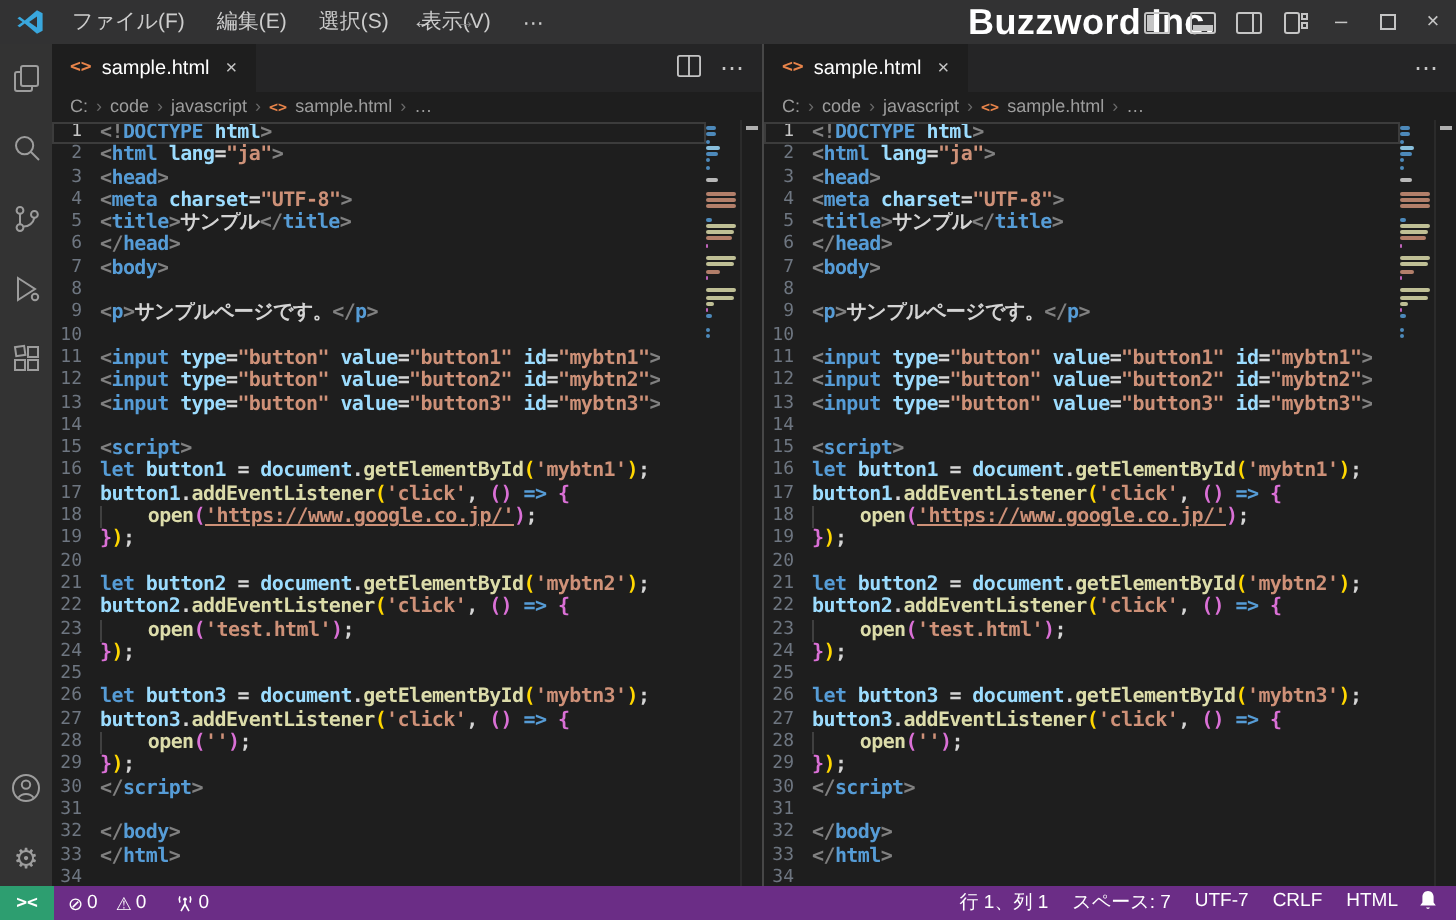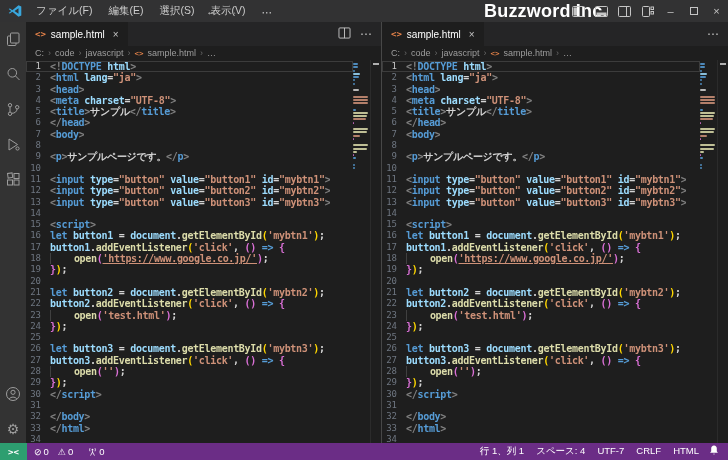--- a/index.html
+++ b/index.html
@@ -414,21 +414,21 @@
       <span class="sb-group" style="margin-left:6px">
         <svg width="9" height="10" viewBox="0 0 10 10">
             <circle cx="5" cy="2.4" r="1" fill="#fff"></circle>
             <path d="M5 3.4 V5 M5 5 L2.8 9 M5 5 L7.2 9 M2.2 0.8 a3.6 3.6 0 0 0 0 3.4 M7.8 0.8 a3.6 3.6 0 0 1 0 3.4" stroke="#fff" fill="none" stroke-width="0.9"></path>
           </svg>
         <span>0</span>
       </span>
     </div>
     <div class="sb-right">
         <span class="sb-item">行 1、列 1</span>
-        <span class="sb-item">スペース: 4</span>
+        <span class="sb-item">スペース: 7</span>
         <span class="sb-item">UTF-7</span>
         <span class="sb-item">CRLF</span>
         <span class="sb-item">HTML</span>
       </div>
     <span style="padding-right:9px">
       <svg width="10" height="11" viewBox="0 0 10 11">
           <path d="M5 0.5 C3.2 0.5 2.2 1.9 2.2 3.4 L2.2 6.2 L1.1 7.8 L8.9 7.8 L7.8 6.2 L7.8 3.4 C7.8 1.9 6.8 0.5 5 0.5 Z M4 8.8 a1.1 1.1 0 0 0 2 0 Z" fill="#ffffff"></path>
         </svg>
     </span>
   </div>

